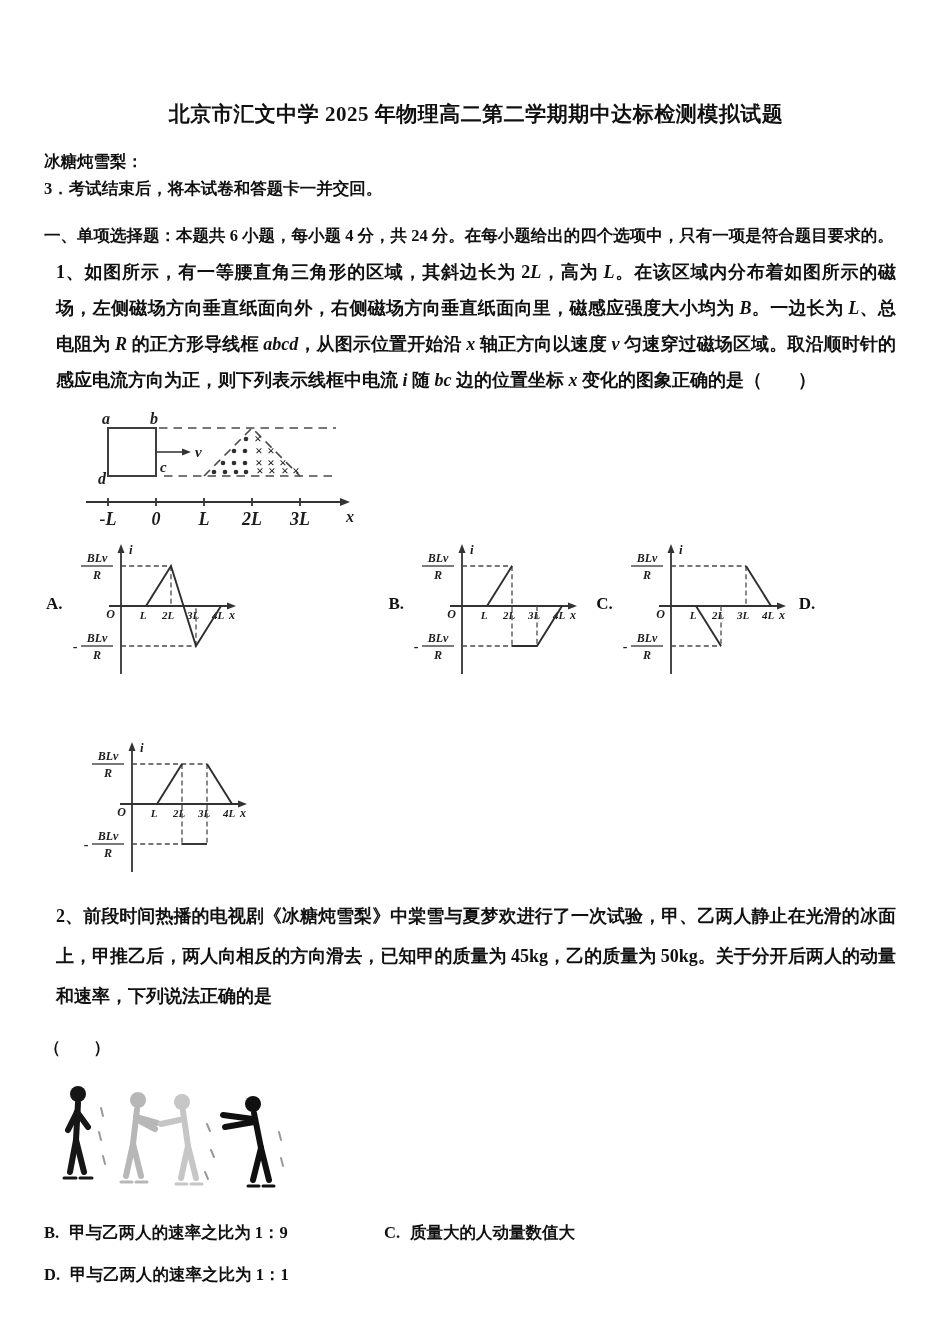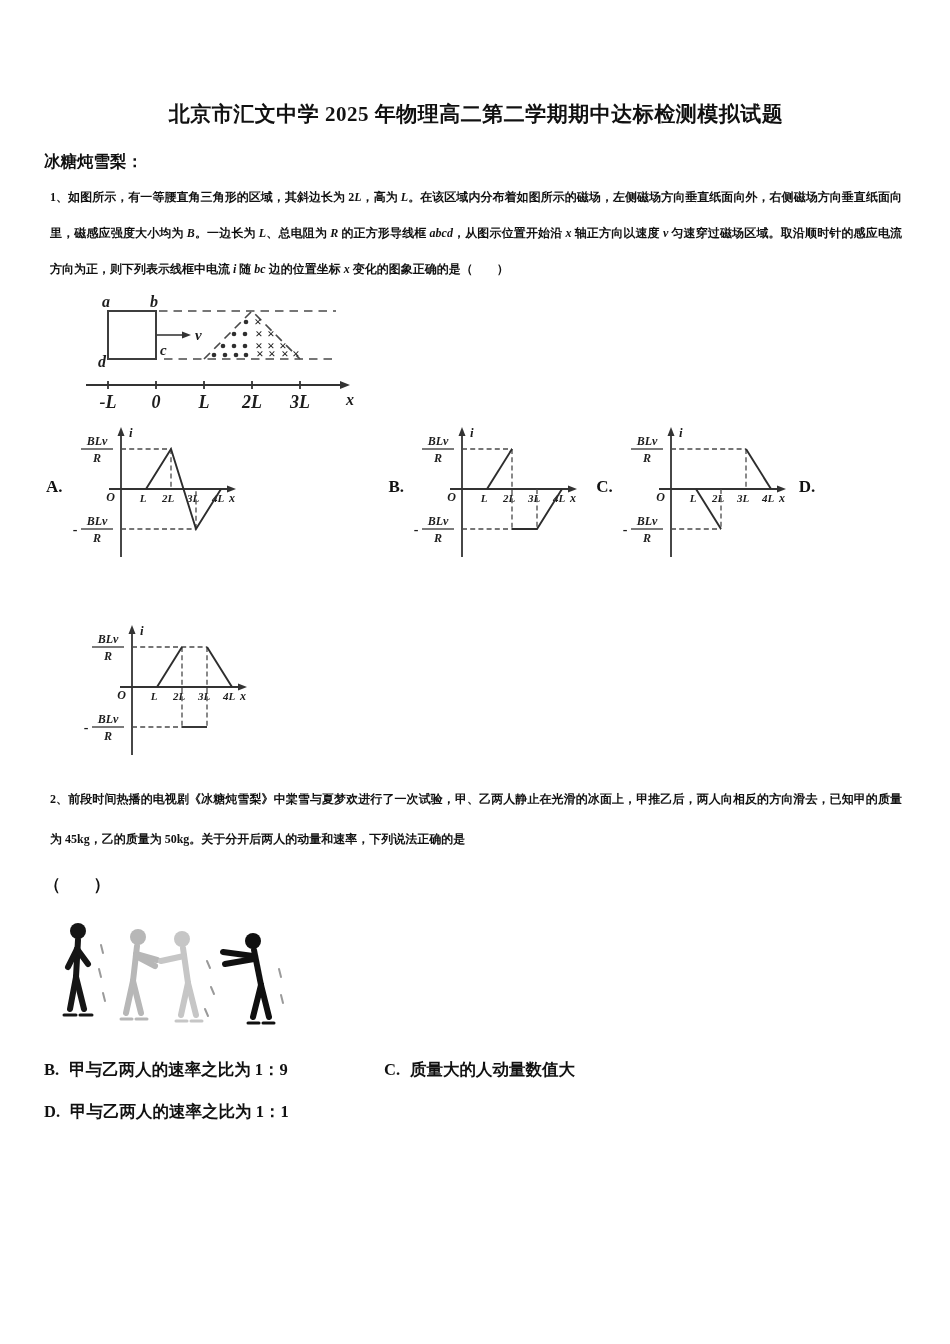--- a/index.html
+++ b/index.html
@@ -15,21 +15,21 @@
     overflow:hidden;
   }
   .title{
     font-size:21px;font-weight:800;text-align:center;
     margin:0 0 20px 0;letter-spacing:.5px;
   }
   .notice{font-size:16.5px;line-height:27px;}
   .notice .nh{line-height:27px;}
   .ni{text-align:justify;}
   .sec-heading{font-size:16.5px;margin-top:20px;line-height:28px;}
-  .q{font-size:12px;text-align:justify;margin:6px;}
+  .q{font-size:18px;text-align:justify;margin:12px;}
   .q1t{line-height:36px;margin-top:4px;}
   .q2t{line-height:40px;margin-top:14px;}
   .paren{font-size:16.5px;margin:0;line-height:40px;}
   i{font-style:italic;}
   .fig1wrap{margin:6px 0 0 2px;}
   .optrow{display:flex;align-items:flex-start;margin-top:2px;}
   .optlabel{font-size:17px;font-weight:700;margin-top:56px;font-family:"Liberation Serif",serif;}
   .optlabel.la{margin-left:2px;}
   .optlabel.lb{margin-left:150px;}
   .optlabel.lc{margin-left:16px;}
@@ -58,22 +58,24 @@
 </style>
 </head>
 <body>
 
 <div class="page">
 
   <h1 class="title">北京市汇文中学 2025 年物理高二第二学期期中达标检测模拟试题</h1>
 
   <div class="notice">
     <div class="nh">冰糖炖雪梨：</div>
-  </div>
-
+    <div class="ni">3．考试结束后，将本试卷和答题卡一并交回。</div>
+  </div>
+
+  <div class="sec-heading">一、单项选择题：本题共 6 小题，每小题 4 分，共 24 分。在每小题给出的四个选项中，只有一项是符合题目要求的。</div>
 
   <p class="q q1t">1、如图所示，有一等腰直角三角形的区域，其斜边长为 2<i>L</i>，高为 <i>L</i>。在该区域内分布着如图所示的磁场，左侧磁场方向垂直纸面向外，右侧磁场方向垂直纸面向里，磁感应强度大小均为 <i>B</i>。一边长为 <i>L</i>、总电阻为 <i>R</i> 的正方形导线框 <i>abcd</i>，从图示位置开始沿 <i>x</i> 轴正方向以速度 <i>v</i> 匀速穿过磁场区域。取沿顺时针的感应电流方向为正，则下列表示线框中电流 <i>i</i> 随 <i>bc</i> 边的位置坐标 <i>x</i> 变化的图象正确的是（　　）</p>
 
   <div class="fig1wrap">
     <span><svg width="312" height="122" viewBox="0 0 312 122">
           <line x1="113" y1="18" x2="290" y2="18" class="dashL"></line>
           <line x1="118" y1="66" x2="290" y2="66" class="dashL"></line>
           <polyline points="158,66 206,18 254,66" class="dashL"></polyline>
           <circle cx="200" cy="29" r="2.3" class="dot"></circle>
           <circle cx="188" cy="41" r="2.3" class="dot"></circle>

